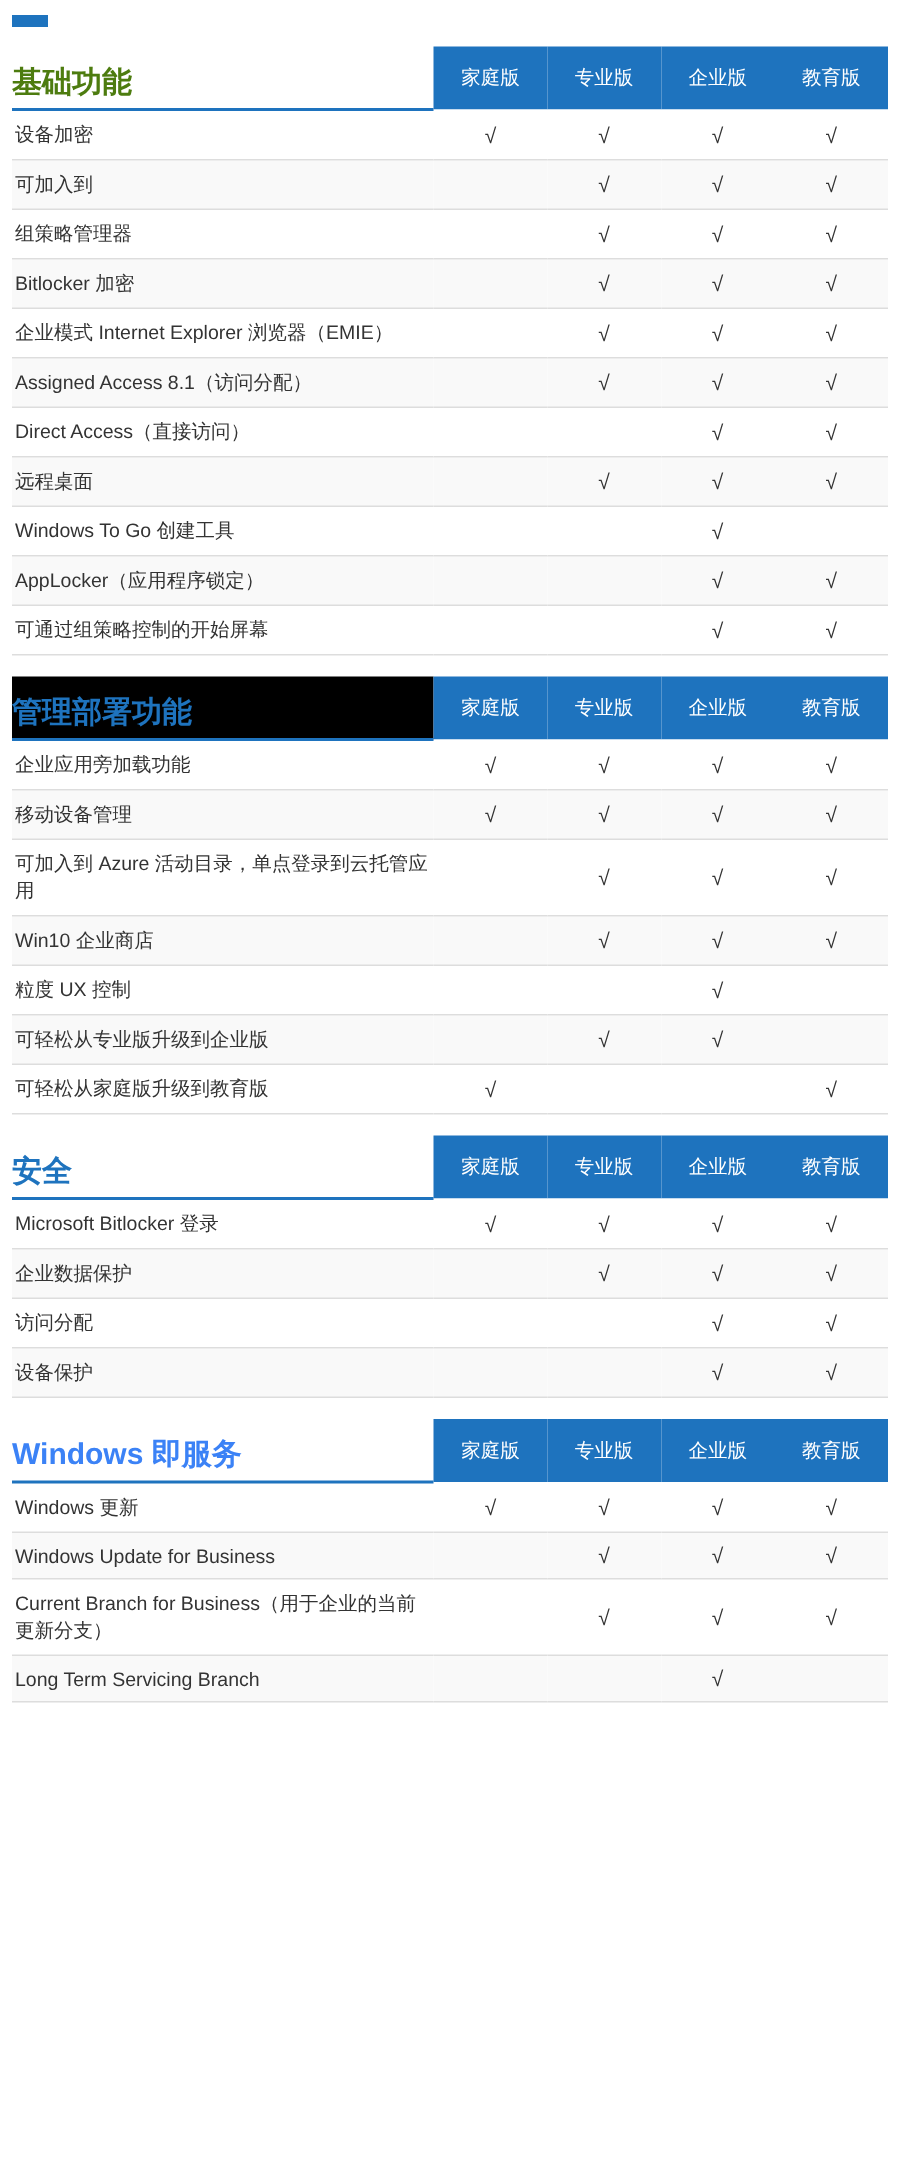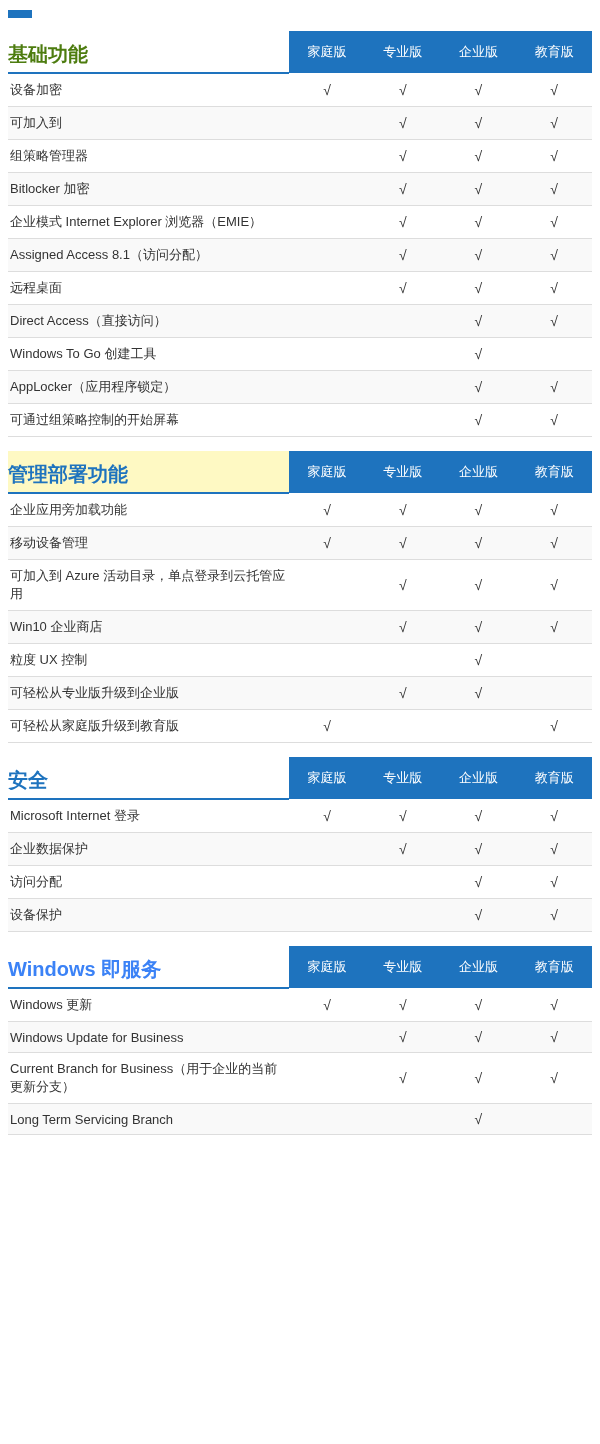--- a/index.html
+++ b/index.html
@@ -125,30 +125,30 @@
               <td class="check">√</td>
             </tr>
             <tr>
               <td style="width: 260px;">Assigned Access 8.1（访问分配）</td>
               <td class="check"></td>
               <td class="check">√</td>
               <td class="check">√</td>
               <td class="check">√</td>
             </tr>
             <tr>
+              <td style="width: 260px;">Direct Access（直接访问）</td>
+              <td class="check"></td>
+              <td class="check"></td>
+              <td class="check">√</td>
+              <td class="check">√</td>
+            </tr>
+            <tr>
               <td style="width: 260px;">远程桌面</td>
               <td class="check"></td>
               <td class="check">√</td>
-              <td class="check">√</td>
-              <td class="check">√</td>
-            </tr>
-            <tr>
-              <td style="width: 260px;">Direct Access（直接访问）</td>
-              <td class="check"></td>
-              <td class="check"></td>
               <td class="check">√</td>
               <td class="check">√</td>
             </tr>
             <tr>
               <td style="width: 260px;">Windows To Go 创建工具</td>
               <td class="check"></td>
               <td class="check"></td>
               <td class="check">√</td>
               <td class="check"></td>
             </tr>
@@ -167,21 +167,21 @@
               <td class="check">√</td>
             </tr>
           </tbody>
         </table>
       </div>
       <div style="height: 10px;"></div>
       <div style="margin-bottom: 4px;">
         <table>
           <thead>
             <tr>
-              <th style="background: #fef9c3; text-align: left; padding: 0px; vertical-align: bottom; border-bottom: 2px solid rgb(30, 115, 190); width: 260px;">
+              <th style="background: #000000; text-align: left; padding: 0px; vertical-align: bottom; border-bottom: 2px solid rgb(30, 115, 190); width: 260px;">
                 <div style="font-size: 20px; font-weight: bold; color: rgb(30, 115, 190); padding-bottom: 4px; padding-top: 10px;">管理部署功能</div>
               </th>
               <th style="width: 70px;">家庭版</th>
               <th style="width: 70px;">专业版</th>
               <th style="width: 70px;">企业版</th>
               <th style="width: 70px;">教育版</th>
             </tr>
           </thead>
           <tbody>
             <tr>
@@ -245,21 +245,21 @@
                 <div style="font-size: 20px; font-weight: bold; color: rgb(30, 115, 190); padding-bottom: 4px; padding-top: 10px;">安全</div>
               </th>
               <th style="width: 70px;">家庭版</th>
               <th style="width: 70px;">专业版</th>
               <th style="width: 70px;">企业版</th>
               <th style="width: 70px;">教育版</th>
             </tr>
           </thead>
           <tbody>
             <tr>
-              <td style="width: 260px;">Microsoft Internet 登录</td>
+              <td style="width: 260px;">Microsoft Bitlocker 登录</td>
               <td class="check">√</td>
               <td class="check">√</td>
               <td class="check">√</td>
               <td class="check">√</td>
             </tr>
             <tr>
               <td style="width: 260px;">企业数据保护</td>
               <td class="check"></td>
               <td class="check">√</td>
               <td class="check">√</td>

